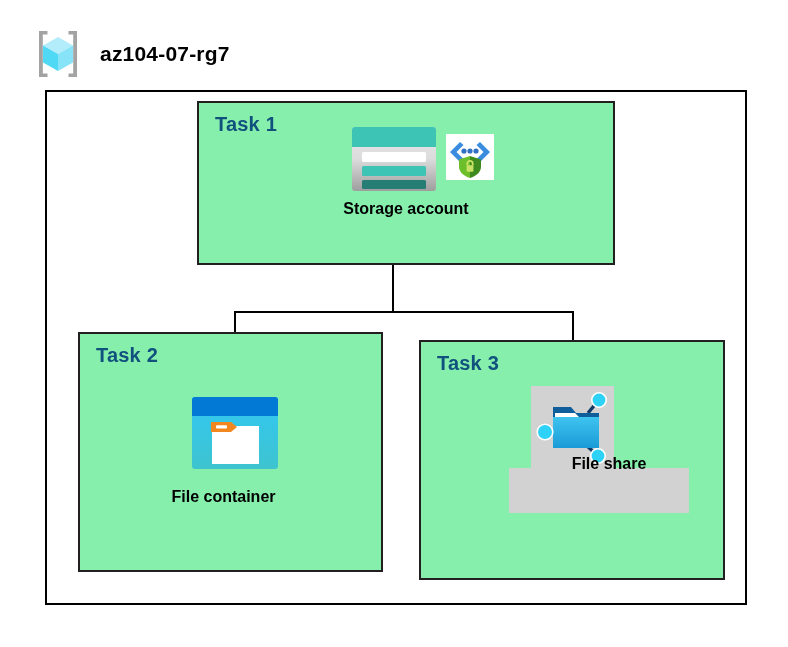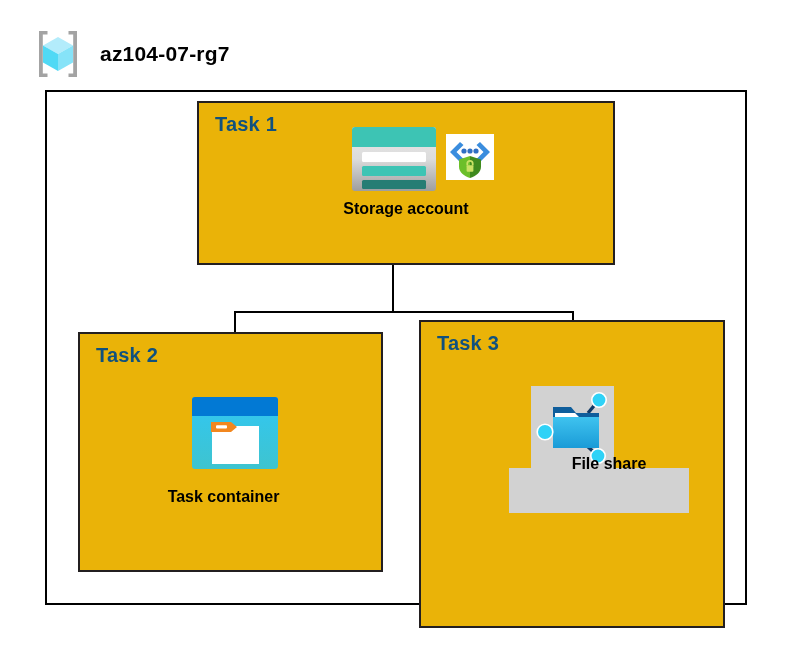--- a/index.html
+++ b/index.html
@@ -51,26 +51,26 @@
     height: 515px;
     border: 2px solid #000000;
     background: #ffffff;
     box-sizing: border-box;
   }
 
   
   .task-box {
     position: absolute;
     border: 2px solid #231f20;
-    background: #eab308;
+    background: #86efac;
     box-sizing: border-box;
   }
   #task-1-box { left: 197px; top: 101px; width: 418px; height: 164px; }
   #task-2-box { left: 71px;  top: 332px; width: 305px; height: 240px; margin-left: 7px; }
-  #task-3-box { left: 419px; top: 320px; width: 306px; height: 308px; }
+  #task-3-box { left: 419px; top: 340px; width: 306px; height: 240px; }
 
   .task-label {
     position: absolute;
     left: 16px;
     top: 10px;
     font-size: 20px;
     font-weight: bold;
     color: #10517e;
     letter-spacing: 0.2px;
     white-space: nowrap;
@@ -196,21 +196,21 @@
         <stop offset="1" stop-color="#3ec4cf"></stop>
       </linearGradient>
     </defs>
     <rect x="0" y="0" width="86" height="72" rx="3" fill="url(#blobBody)"></rect>
     <path d="M3 0 h80 a3 3 0 0 1 3 3 v16 h-86 v-16 a3 3 0 0 1 3 -3 z" fill="#0279d4"></path>
     <rect x="20" y="29" width="47" height="38" fill="#ffffff"></rect>
     <path d="M19 25 h20 l6 5 l-6 5 h-20 z" fill="#f2871f"></path>
     <rect x="24" y="28.2" width="11" height="3.4" rx="1" fill="#ffffff"></rect>
   </svg>
 
-  <div class="node-caption" id="blob-caption">Task container</div>
+  <div class="node-caption" id="blob-caption">File container</div>
 
   <div class="task-box" id="task-3-box">
     <div class="task-label">Task 3</div>
   </div>
 
   <div class="hl-plate" id="fileshare-plate-icon"></div>
   <div class="hl-plate" id="fileshare-plate-text"></div>
 
   <svg class="icon-abs" id="file-share-icon" viewBox="0 0 74 74">
     <defs>

